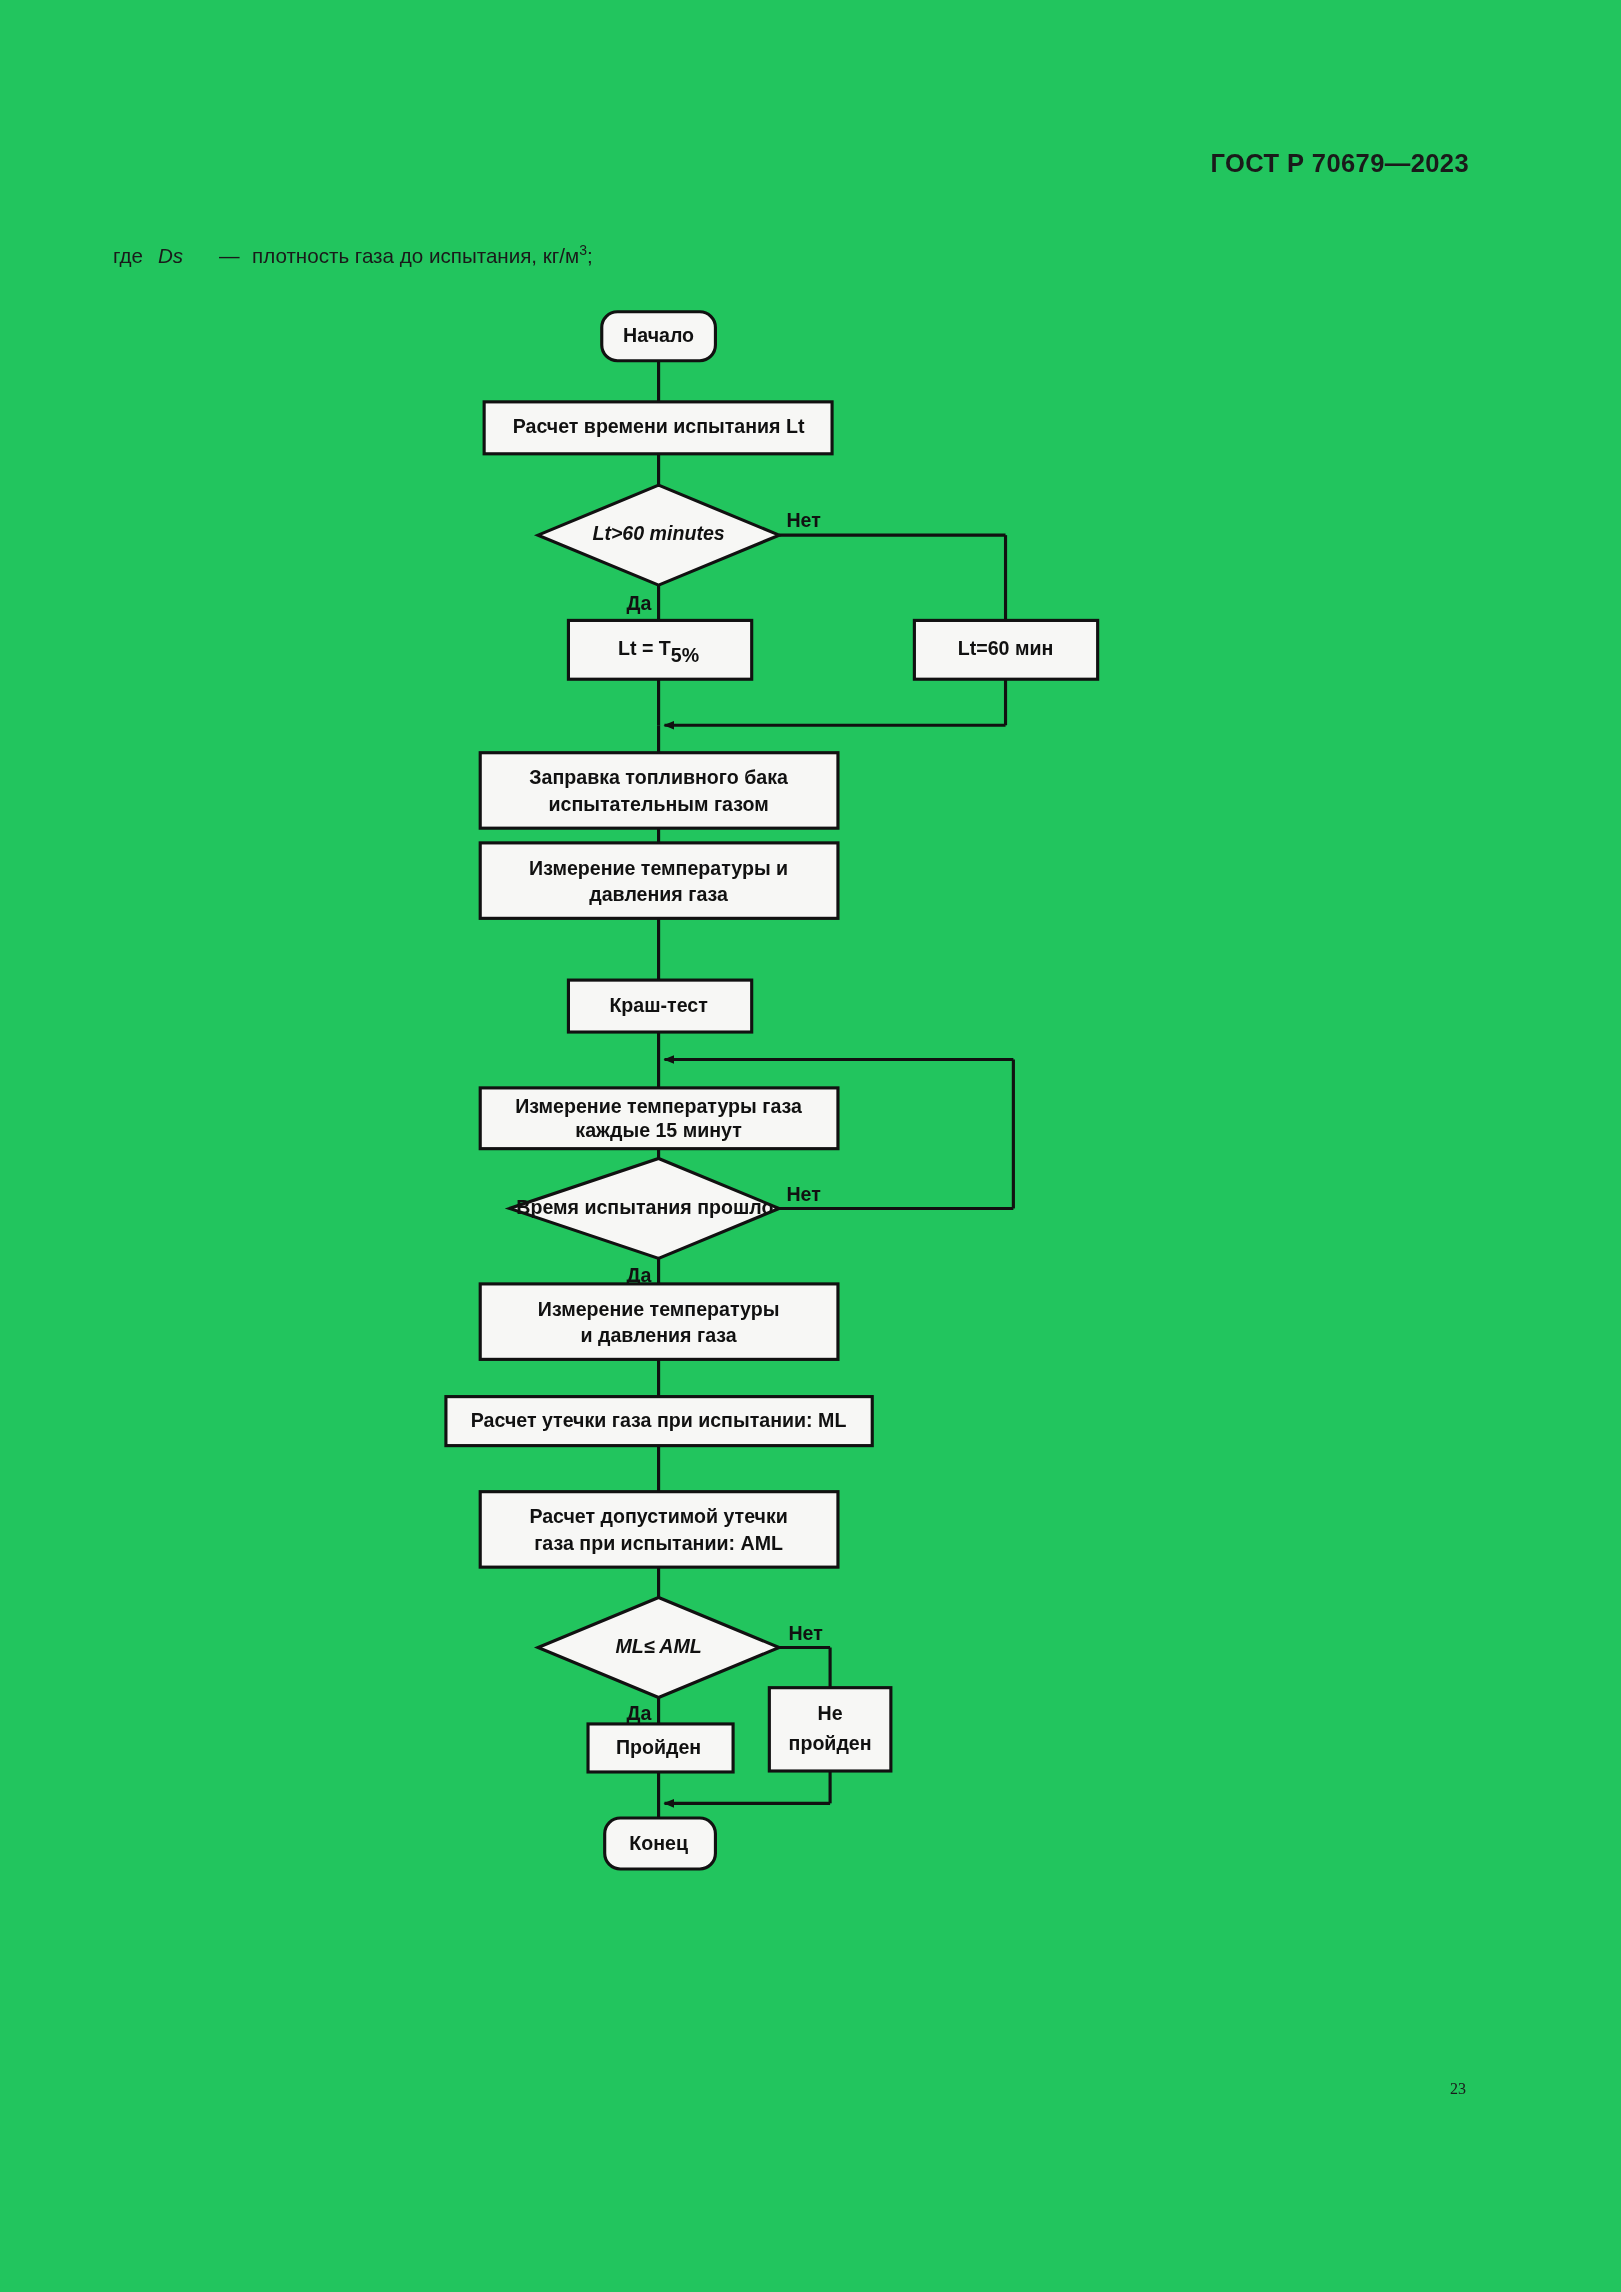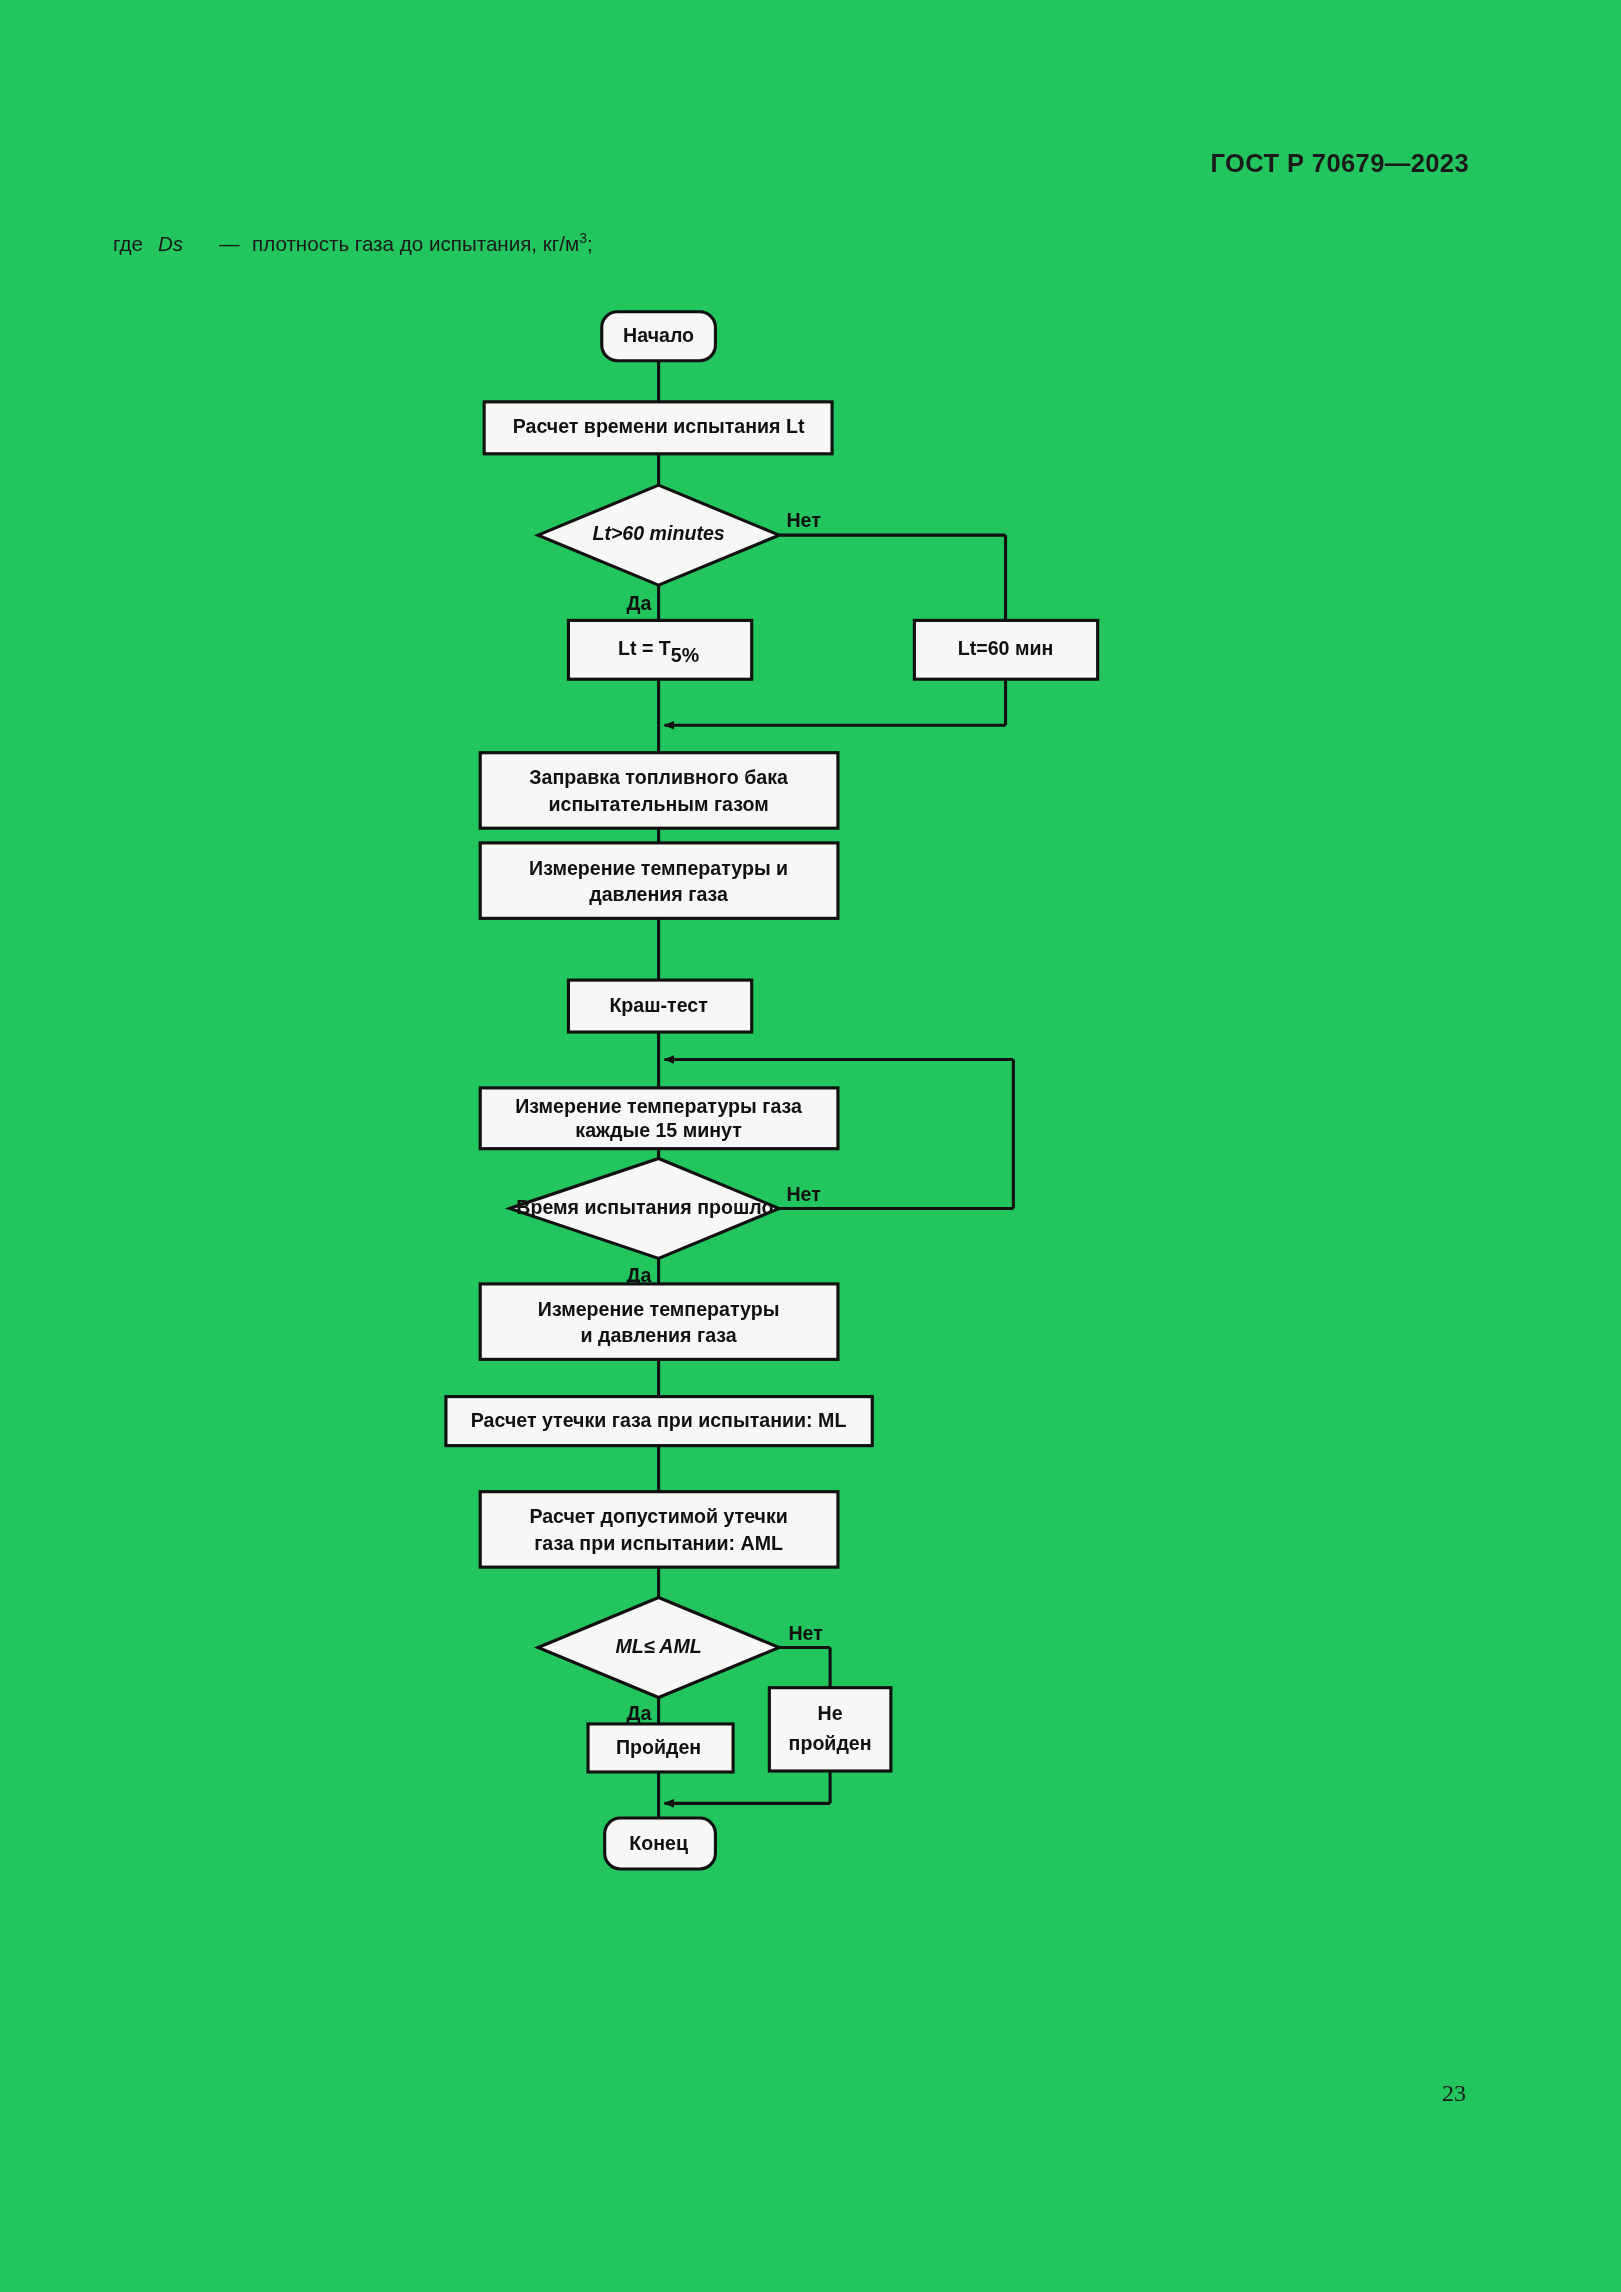--- a/index.html
+++ b/index.html
@@ -33,21 +33,21 @@
     white-space: nowrap;
   }
 
   
   .where-block {
     position: absolute;
     top: 227px;
     left: 113px;
     font-family: "Liberation Sans", sans-serif;
     font-size: 20.6px;
-    line-height: 23px;
+    line-height: 46px;
     color: #1a1a1a;
     white-space: nowrap;
   }
   .where-row { display: block; height: 33px; }
   .w-lead { display: inline-block; width: 45px; }
   .w-sym  { display: inline-block; width: 61px; font-style: italic; }
   .w-dash { display: inline-block; width: 33px; }
   .w-txt  { display: inline-block; }
   .where-row.second .w-lead { width: 45px; }
   .where-row.second .w-sym  { width: 61px; text-align: right; padding-right: 7.8px; box-sizing: border-box; }
@@ -100,21 +100,21 @@
     font-family: "Liberation Serif", serif;
     font-size: 22.5px;
     color: #1a1a1a;
     white-space: nowrap;
   }
   .page-number {
     position: absolute;
     top: 2080px;
     right: 155px;
     font-family: "Liberation Serif", serif;
-    font-size: 24px;
+    font-size: 16px;
     color: #1a1a1a;
   }
 </style>
 </head>
 <body>
 
 <div class="page">
 
   <div class="doc-header">ГОСТ Р 70679—2023</div>
 

